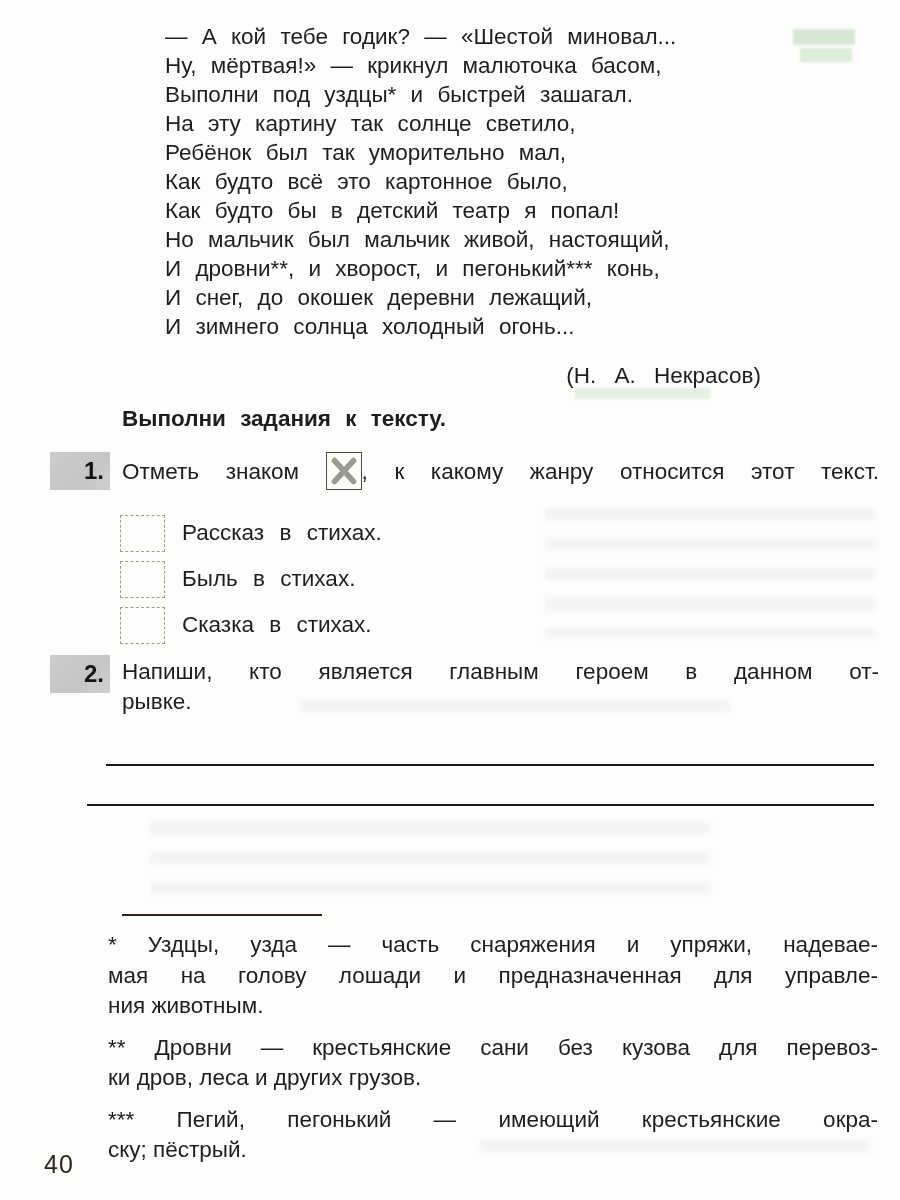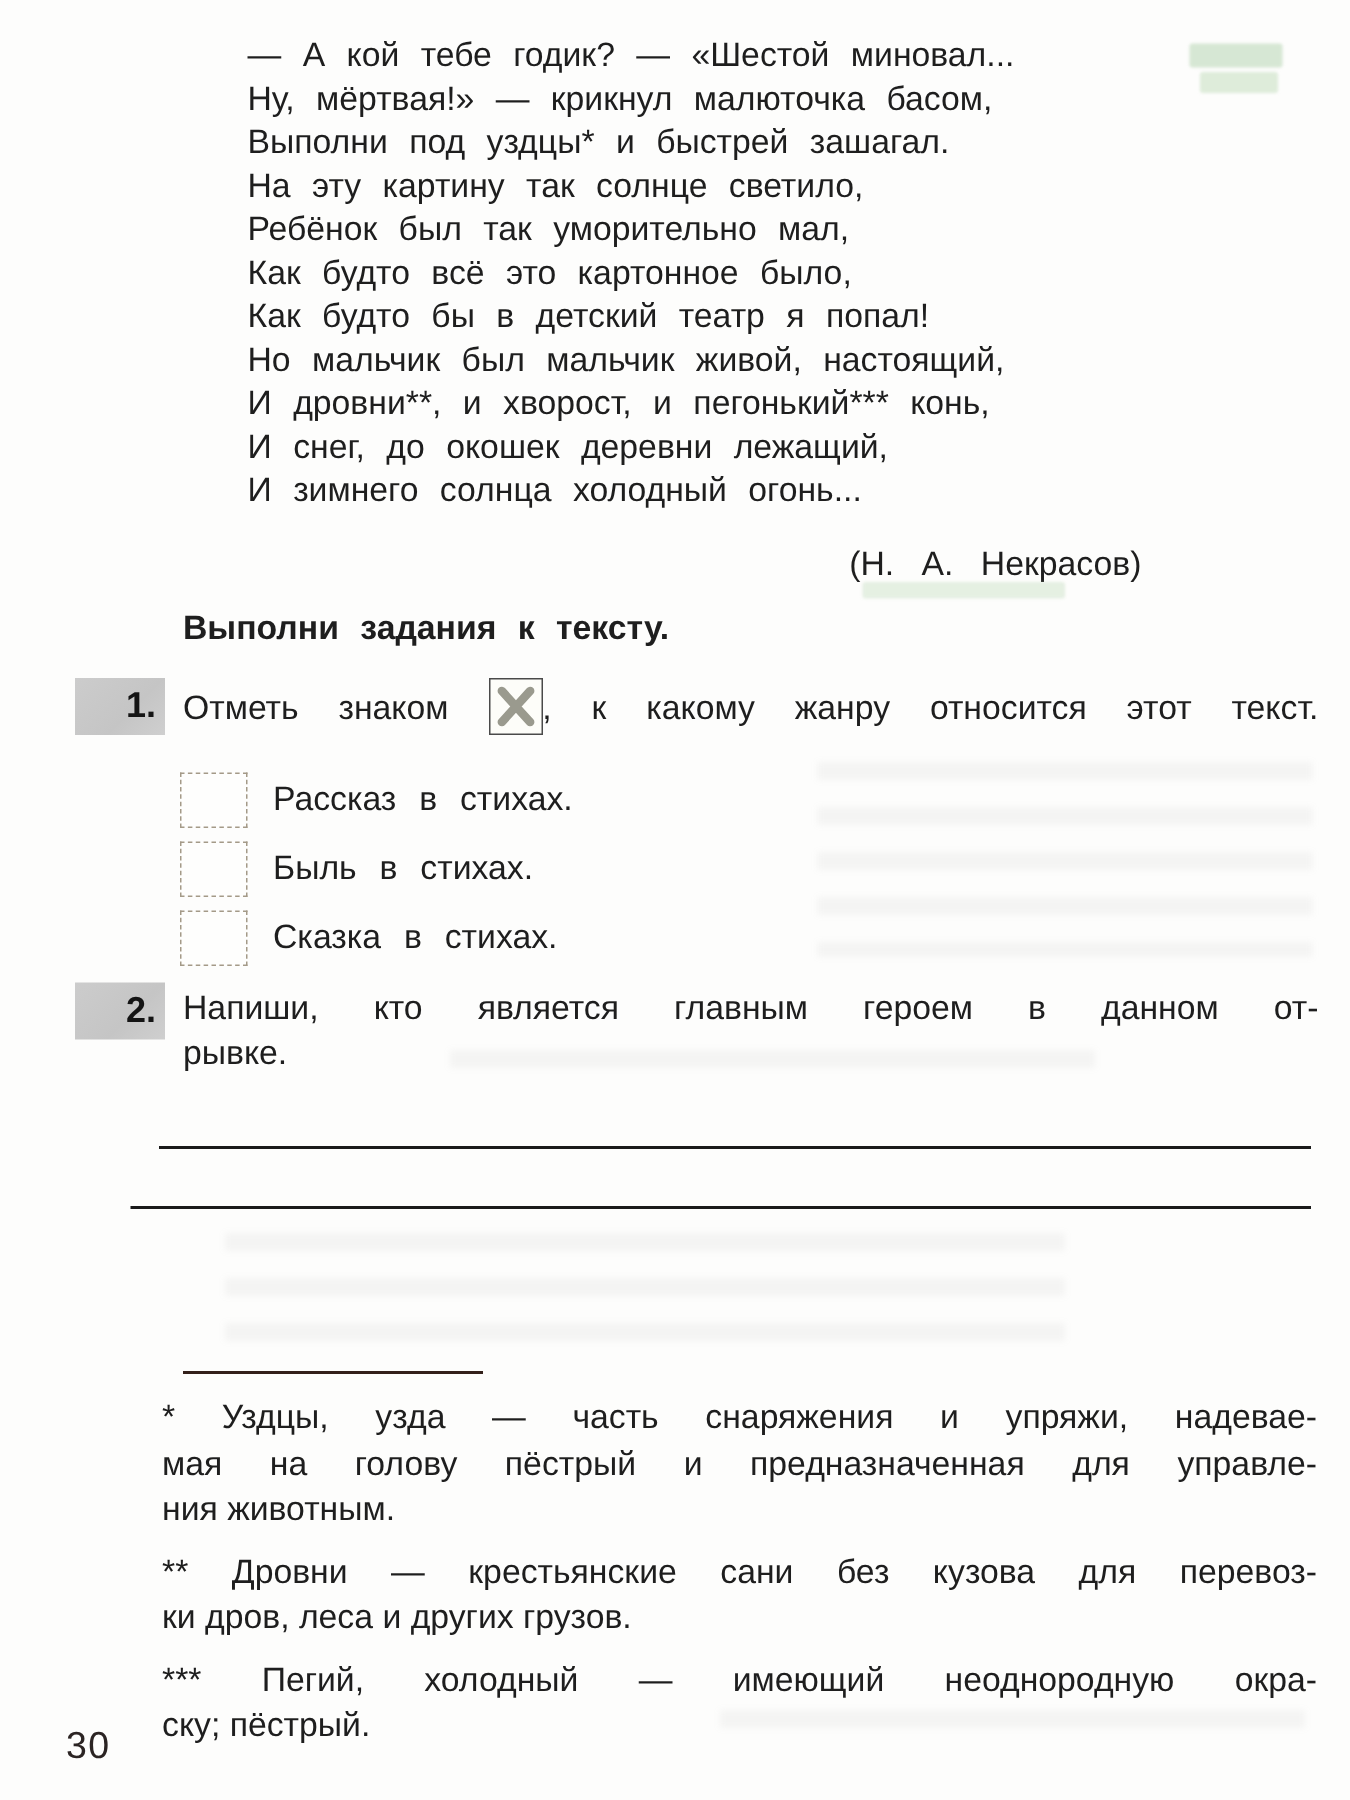--- a/index.html
+++ b/index.html
@@ -147,34 +147,34 @@
   <div>рывке.</div>
 </div>
 
 <div class="answer-line answer-line-1"></div>
 <div class="answer-line answer-line-2"></div>
 
 <div class="fn-rule"></div>
 <div class="footnotes">
   <div class="footnote">
     <div class="jline">* Уздцы, узда — часть снаряжения и упряжи, надевае-</div>
-    <div class="jline">мая на голову пёстрый и предназначенная для управле-</div>
+    <div class="jline">мая на голову лошади и предназначенная для управле-</div>
     <div>ния животным.</div>
   </div>
   <div class="footnote">
     <div class="jline">** Дровни — крестьянские сани без кузова для перевоз-</div>
     <div>ки дров, леса и других грузов.</div>
   </div>
   <div class="footnote">
-    <div class="jline">*** Пегий, холодный — имеющий неоднородную окра-</div>
+    <div class="jline">*** Пегий, пегонький — имеющий крестьянские окра-</div>
     <div>ску; пёстрый.</div>
   </div>
 </div>
 
-<div class="page-number">30</div>
+<div class="page-number">40</div>
 
 <div class="green-mark gm1"></div>
 <div class="green-mark gm2"></div>
 <div class="green-mark gm3"></div>
 <div class="smudge sm1"></div>
 <div class="smudge sm2"></div>
 <div class="smudge sm3"></div>
 <div class="smudge sm4"></div>
 
 </body></html>

